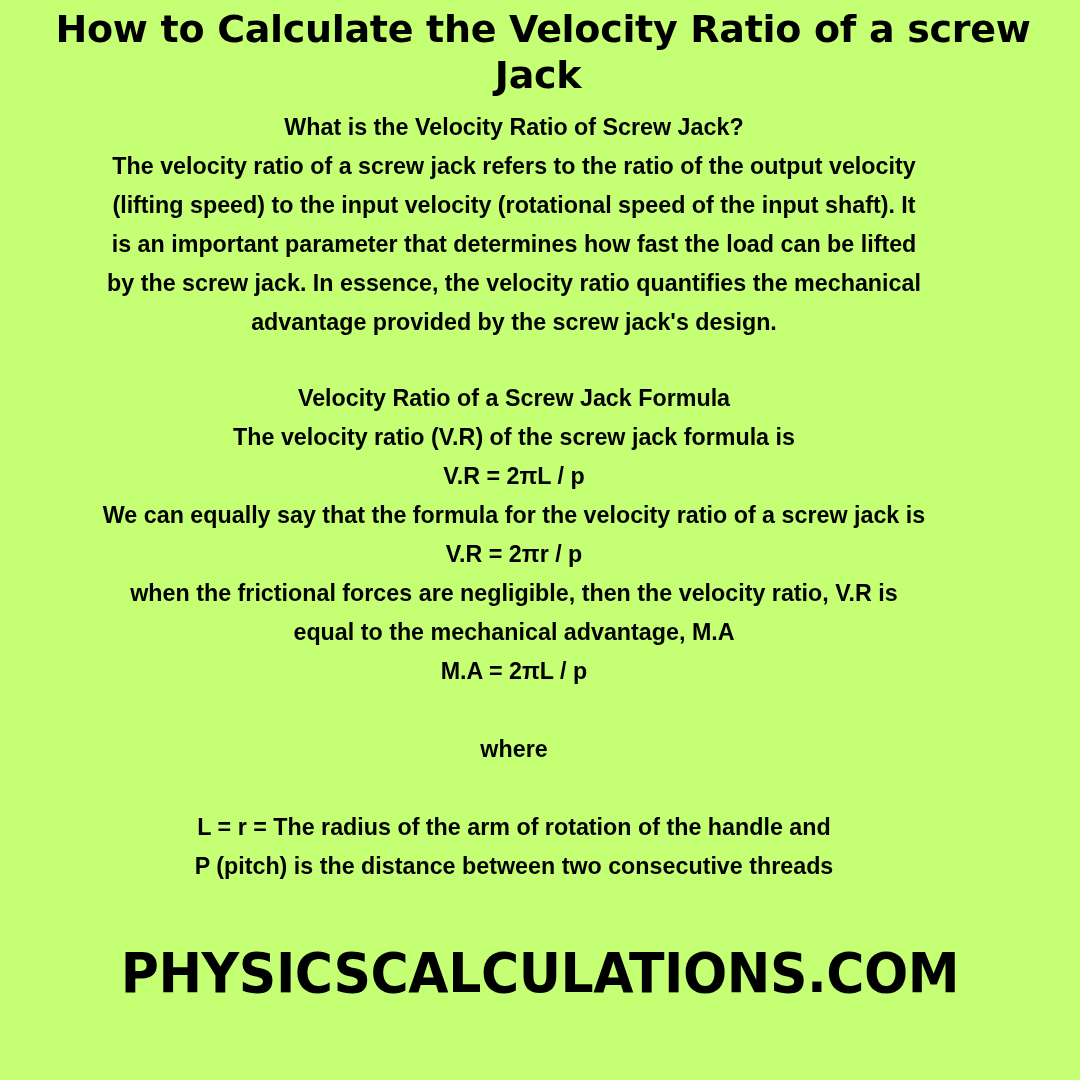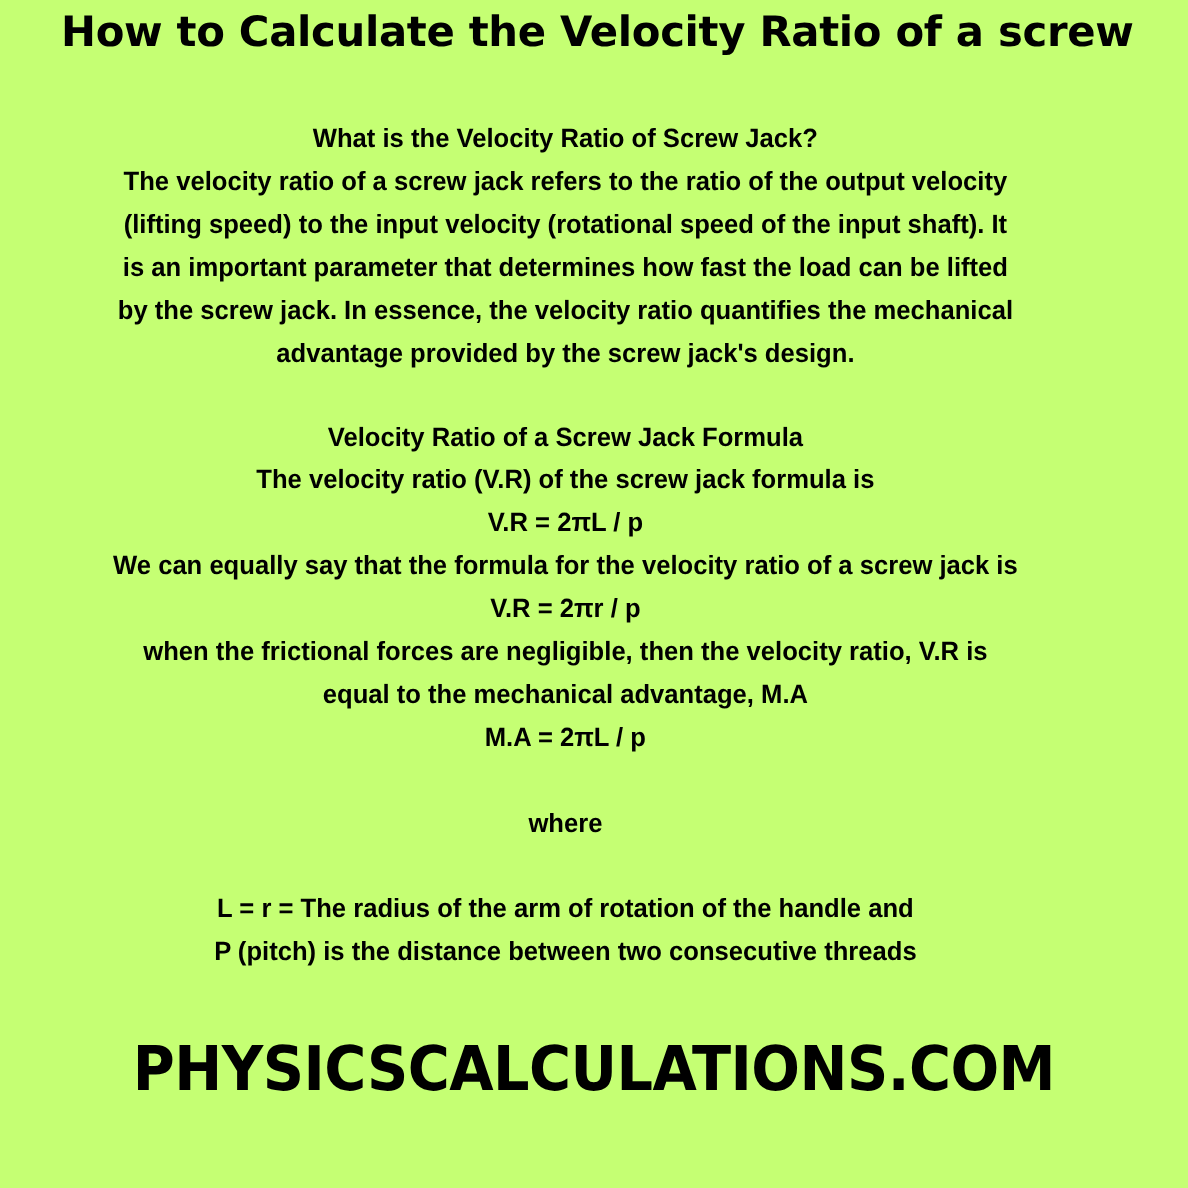--- a/index.html
+++ b/index.html
@@ -56,20 +56,21 @@
       letter-spacing: -0.5px;
       transform: scaleX(0.93);
       transform-origin: center;
     }
   </style>
 </head>
 <body>
 
 <h1 class="title">
   <span class="t1">How to Calculate the Velocity Ratio of a screw</span>
+  <span class="t2">Jack</span>
 </h1>
 
 <div class="line" style="top:112px;">What is the Velocity Ratio of Screw Jack?</div>
 <div class="line" style="top:151px;">The velocity ratio of a screw jack refers to the ratio of the output velocity</div>
 <div class="line" style="top:190px;">(lifting speed) to the input velocity (rotational speed of the input shaft). It</div>
 <div class="line" style="top:229px;">is an important parameter that determines how fast the load can be lifted</div>
 <div class="line" style="top:268px;">by the screw jack. In essence, the velocity ratio quantifies the mechanical</div>
 <div class="line" style="top:307px;">advantage provided by the screw jack's design.</div>
 
 <div class="line" style="top:383px;">Velocity Ratio of a Screw Jack Formula</div>

